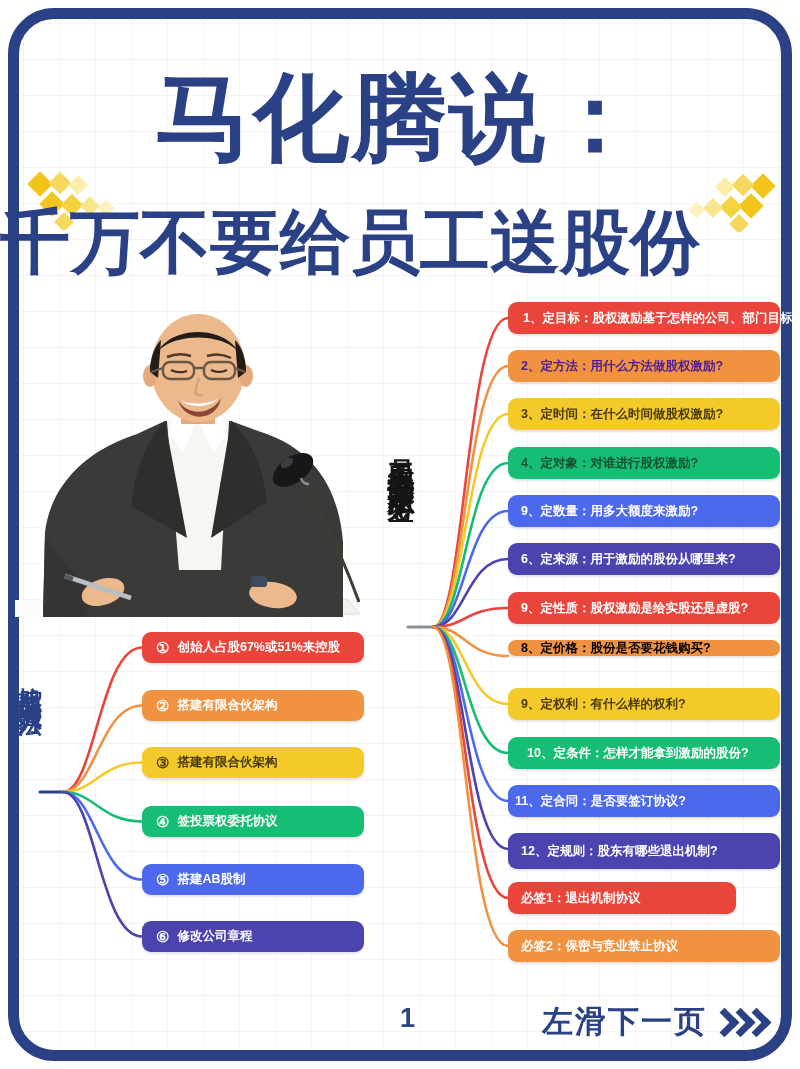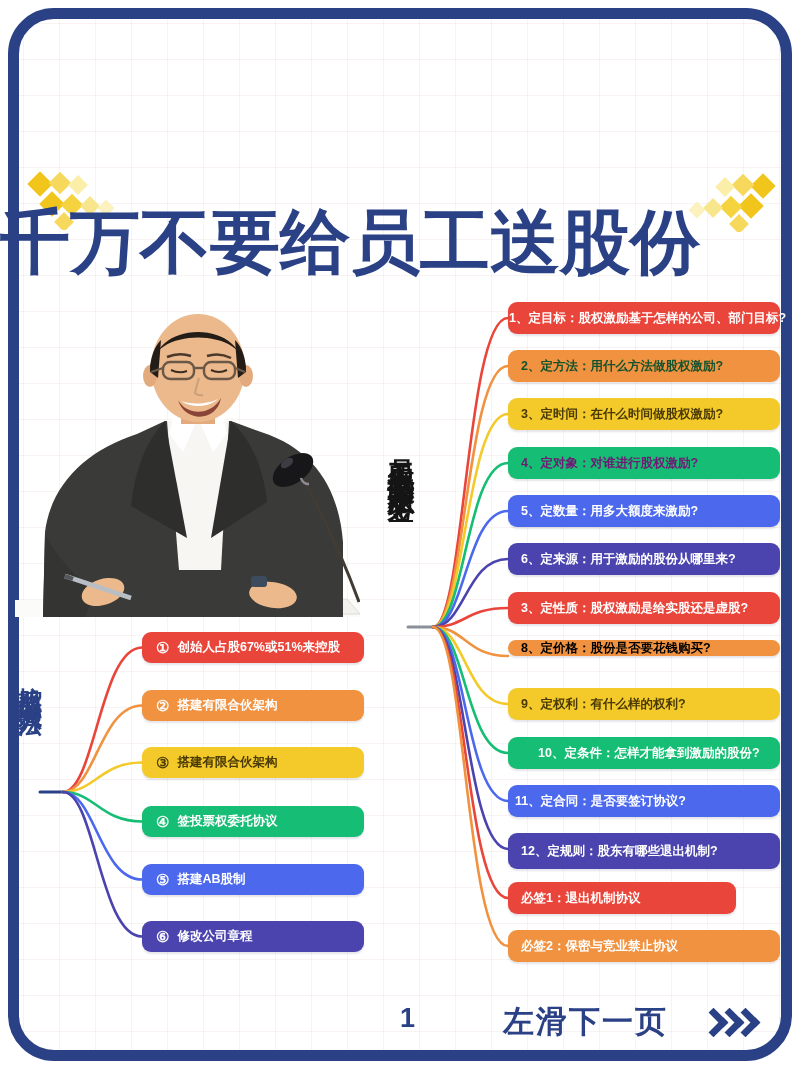--- a/index.html
+++ b/index.html
@@ -19,32 +19,33 @@
   .portrait{position:absolute;left:15px;top:300px;width:345px;height:317px;}
   .vtitle{writing-mode:vertical-rl;text-orientation:upright;position:absolute;font-weight:900;white-space:nowrap;}
   .vtitle.left-root{left:14px;top:668px;font-size:24px;letter-spacing:3px;color:#2b4186;}
   .vtitle.right-root{left:383px;top:438px;font-size:27px;letter-spacing:3px;color:#151515;}
   .pill{position:absolute;border-radius:9px;display:flex;align-items:center;box-sizing:border-box;
     font-weight:700;white-space:nowrap;box-shadow:0 2px 2px rgba(40,40,80,0.12);}
   .pill .num{font-size:15px;margin-right:8px;opacity:.96;}
   .pill .txt{font-size:12.5px;letter-spacing:0;}
   svg.connectors{position:absolute;left:0;top:0;width:800px;height:1069px;pointer-events:none;}
   .page-number{position:absolute;left:400px;top:1003px;width:80px;text-align:left;font-size:27px;font-weight:700;color:#2b4186;}
-  .swipe{position:absolute;right:44px;top:1001px;display:flex;align-items:center;color:#2b4186;gap:28px;}
+  .swipe{position:absolute;right:33px;top:1001px;display:flex;align-items:center;color:#2b4186;}
   .swipe .lbl{font-size:31px;font-weight:900;letter-spacing:2px;}
   .chevrons{display:flex;align-items:center;margin-left:12px;}
   .chev{width:14px;height:14px;border-style:solid;border-color:#2b4186;border-width:7px 7px 0 0;
     transform:rotate(45deg);margin-left:-5px;}
 </style>
 </head>
 <body>
 
 <div class="page">
   <div class="frame"></div>
 
+  <div class="title">马化腾说：</div>
 
   <svg class="sparkle left" style="left:26px;top:168px;" width="95" height="62" viewBox="0 0 95 62">
     <g>
       <rect x="-9" y="-9" width="18" height="18" fill="#f2c51c" transform="translate(14,16) rotate(45)"></rect>
       <rect x="-8" y="-8" width="16" height="16" fill="#f6d95c" transform="translate(34,15) rotate(45)"></rect>
       <rect x="-7" y="-7" width="14" height="14" fill="#faeea9" transform="translate(52,17) rotate(45)"></rect>
       <rect x="-9" y="-9" width="18" height="18" fill="#f2c51c" transform="translate(26,36) rotate(45)"></rect>
       <rect x="-8" y="-8" width="16" height="16" fill="#f4d33f" transform="translate(46,37) rotate(45)"></rect>
       <rect x="-7" y="-7" width="14" height="14" fill="#f8e68c" transform="translate(64,38) rotate(45)"></rect>
       <rect x="-6" y="-6" width="12" height="12" fill="#fbf2c0" transform="translate(80,40) rotate(45)"></rect>
@@ -169,48 +170,48 @@
       <div class="pill" style="left: 142px; top: 864px; width: 222px; height: 31px; background: rgb(76, 105, 238); color: rgb(255, 255, 255); padding-left: 14px;">
         <span class="num">⑤</span>
         <span class="txt">搭建AB股制</span>
       </div>
       <div class="pill" style="left: 142px; top: 921px; width: 222px; height: 31px; background: rgb(75, 68, 174); color: rgb(255, 255, 255); padding-left: 14px;">
         <span class="num">⑥</span>
         <span class="txt">修改公司章程</span>
       </div>
     </div>
   <div id="right-pills">
-      <div class="pill" style="left: 508px; top: 302px; width: 272px; height: 32px; background: rgb(233, 69, 58); color: rgb(255, 255, 255); padding-left: 1px;">
+      <div class="pill" style="left: 508px; top: 302px; width: 272px; height: 32px; background: rgb(233, 69, 58); color: rgb(255, 255, 255); padding-left: 15px;">
         <span class="txt">1、定目标：股权激励基于怎样的公司、部门目标?</span>
       </div>
-      <div class="pill" style="left: 508px; top: 350px; width: 272px; height: 32px; background: rgb(240, 146, 63); color: #14532d; padding-left: 13px;">
+      <div class="pill" style="left: 508px; top: 350px; width: 272px; height: 32px; background: rgb(240, 146, 63); color: #4c1d95; padding-left: 13px;">
         <span class="txt">2、定方法：用什么方法做股权激励?</span>
       </div>
       <div class="pill" style="left: 508px; top: 398px; width: 272px; height: 32px; background: rgb(243, 202, 42); color: rgb(74, 58, 5); padding-left: 13px;">
         <span class="txt">3、定时间：在什么时间做股权激励?</span>
       </div>
-      <div class="pill" style="left: 508px; top: 447px; width: 272px; height: 32px; background: rgb(22, 189, 116); color: #701a75; padding-left: 13px; border-radius: 9px;">
+      <div class="pill" style="left: 508px; top: 447px; width: 272px; height: 32px; background: rgb(22, 189, 116); color: #14532d; padding-left: 13px; border-radius: 9px;">
         <span class="txt">4、定对象：对谁进行股权激励?</span>
       </div>
       <div class="pill" style="left: 508px; top: 495px; width: 272px; height: 32px; background: rgb(76, 105, 238); color: rgb(255, 255, 255); padding-left: 13px;">
-        <span class="txt">5、定数量：用多大额度来激励?</span>
+        <span class="txt">9、定数量：用多大额度来激励?</span>
       </div>
       <div class="pill" style="left: 508px; top: 543px; width: 272px; height: 32px; background: rgb(75, 68, 174); color: rgb(255, 255, 255); padding-left: 13px;">
         <span class="txt">6、定来源：用于激励的股份从哪里来?</span>
       </div>
       <div class="pill" style="left: 508px; top: 592px; width: 272px; height: 32px; background: rgb(233, 69, 58); color: rgb(255, 255, 255); padding-left: 13px;">
-        <span class="txt">3、定性质：股权激励是给实股还是虚股?</span>
+        <span class="txt">9、定性质：股权激励是给实股还是虚股?</span>
       </div>
       <div class="pill" style="left: 508px; top: 640px; width: 272px; height: 16px; background: rgb(240, 146, 63); color: #000000; padding-left: 13px;">
         <span class="txt">8、定价格：股份是否要花钱购买?</span>
       </div>
       <div class="pill" style="left: 508px; top: 688px; width: 272px; height: 32px; background: rgb(243, 202, 42); color: rgb(74, 58, 5); padding-left: 13px;">
         <span class="txt">9、定权利：有什么样的权利?</span>
       </div>
-      <div class="pill" style="left: 508px; top: 737px; width: 272px; height: 32px; background: rgb(22, 189, 116); color: rgb(255, 255, 255); padding-left: 30px;">
+      <div class="pill" style="left: 508px; top: 737px; width: 272px; height: 32px; background: rgb(22, 189, 116); color: rgb(255, 255, 255); padding-left: 19px;">
         <span class="txt">10、定条件：怎样才能拿到激励的股份?</span>
       </div>
       <div class="pill" style="left: 508px; top: 785px; width: 272px; height: 32px; background: rgb(76, 105, 238); color: rgb(255, 255, 255); padding-left: 7px;">
         <span class="txt">11、定合同：是否要签订协议?</span>
       </div>
       <div class="pill" style="left: 508px; top: 833px; width: 272px; height: 36px; background: rgb(75, 68, 174); color: rgb(255, 255, 255); padding-left: 13px;">
         <span class="txt">12、定规则：股东有哪些退出机制?</span>
       </div>
       <div class="pill" style="left: 508px; top: 882px; width: 228px; height: 32px; background: rgb(233, 69, 58); color: rgb(255, 255, 255); padding-left: 13px;">
         <span class="txt">必签1：退出机制协议</span>

